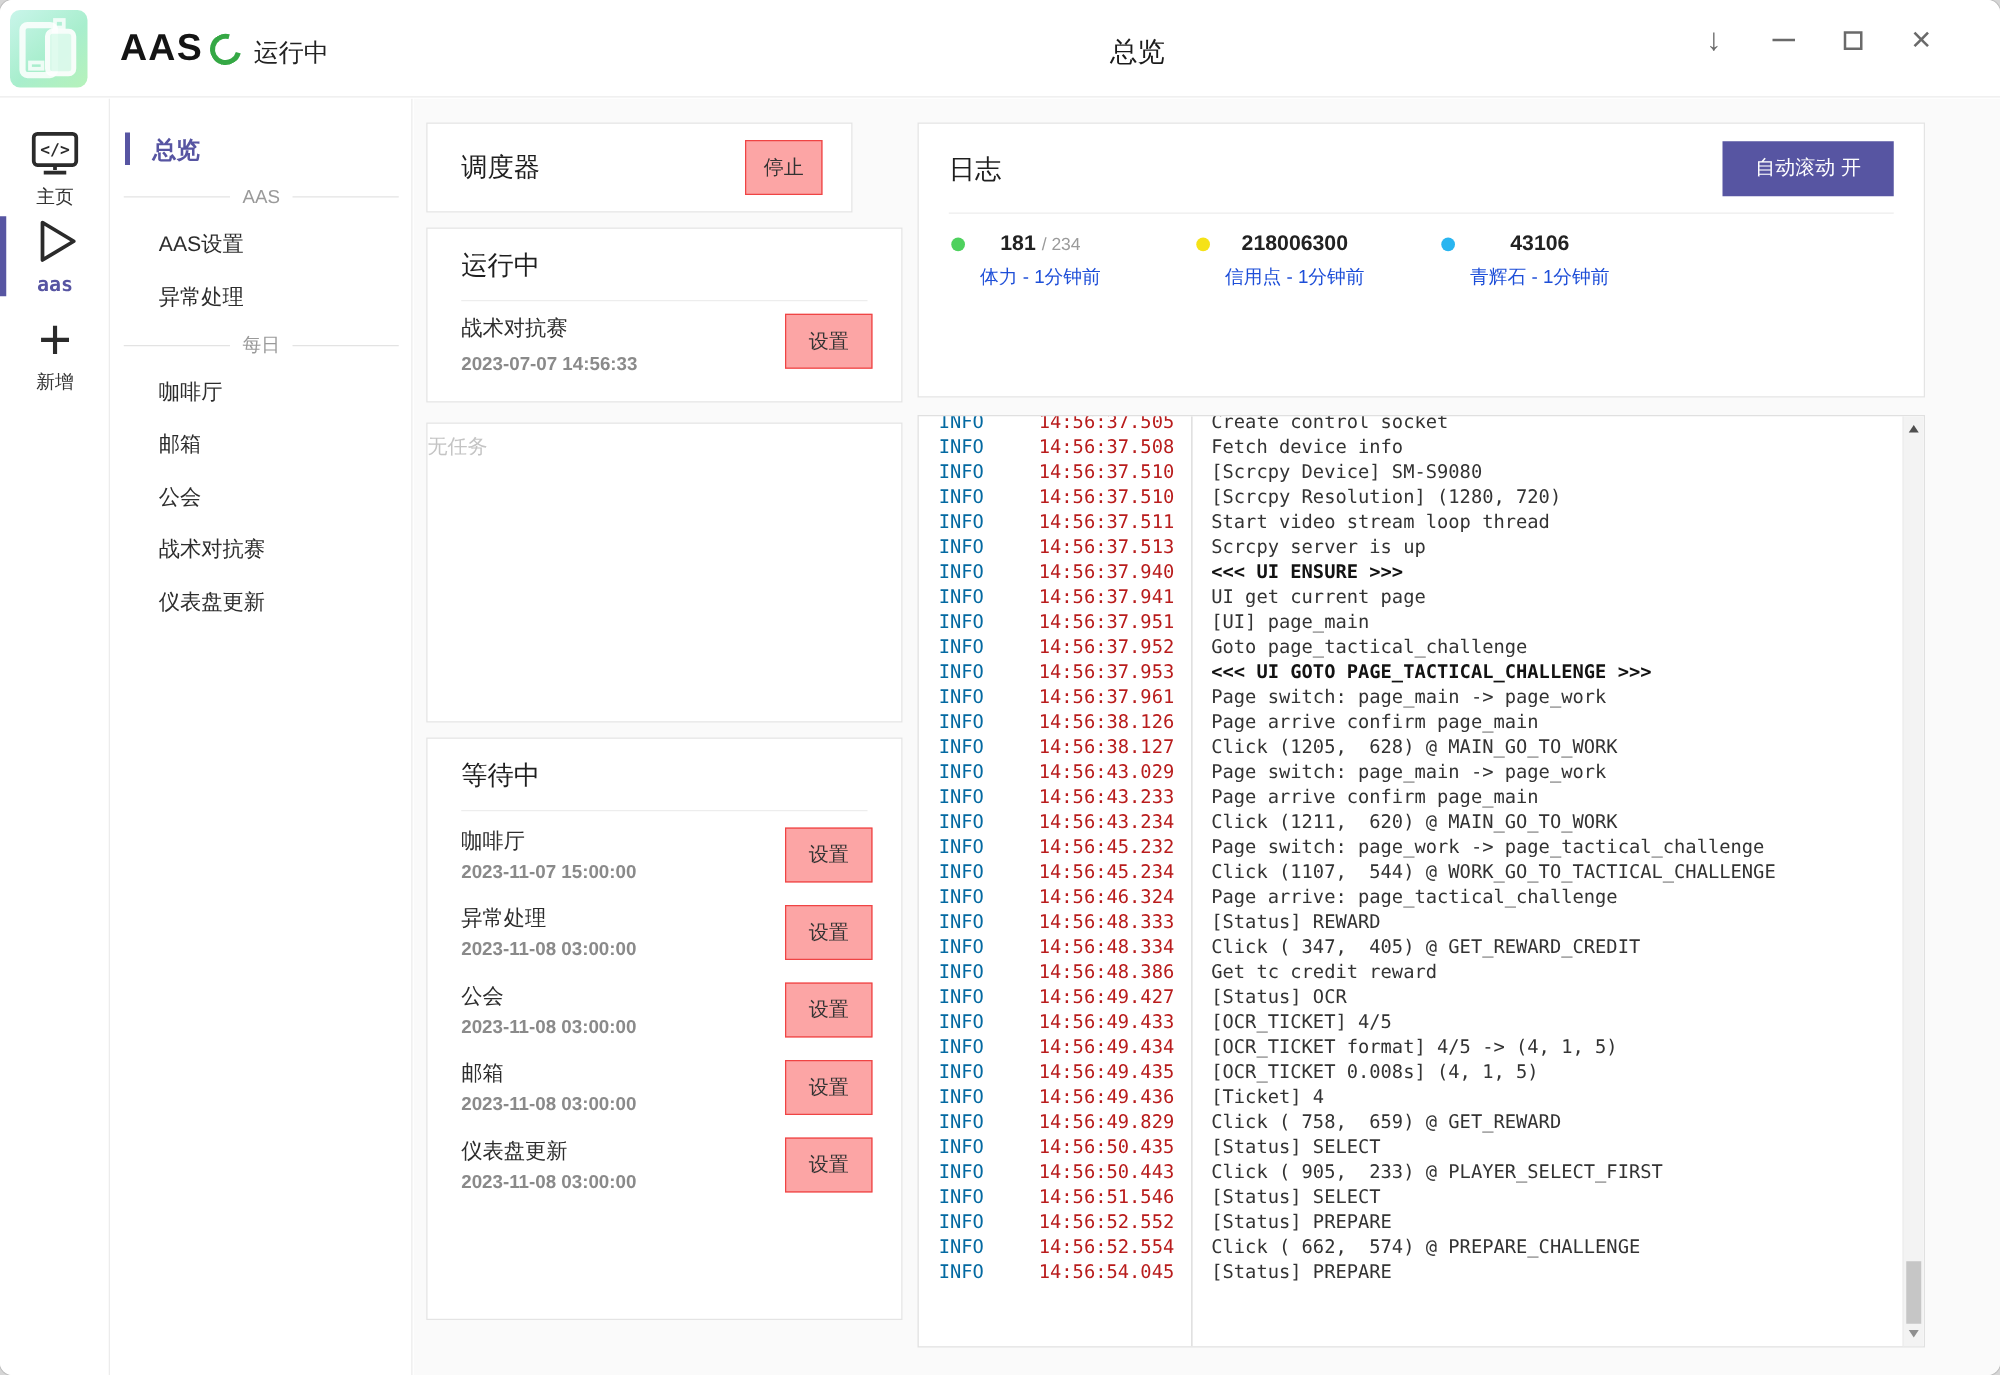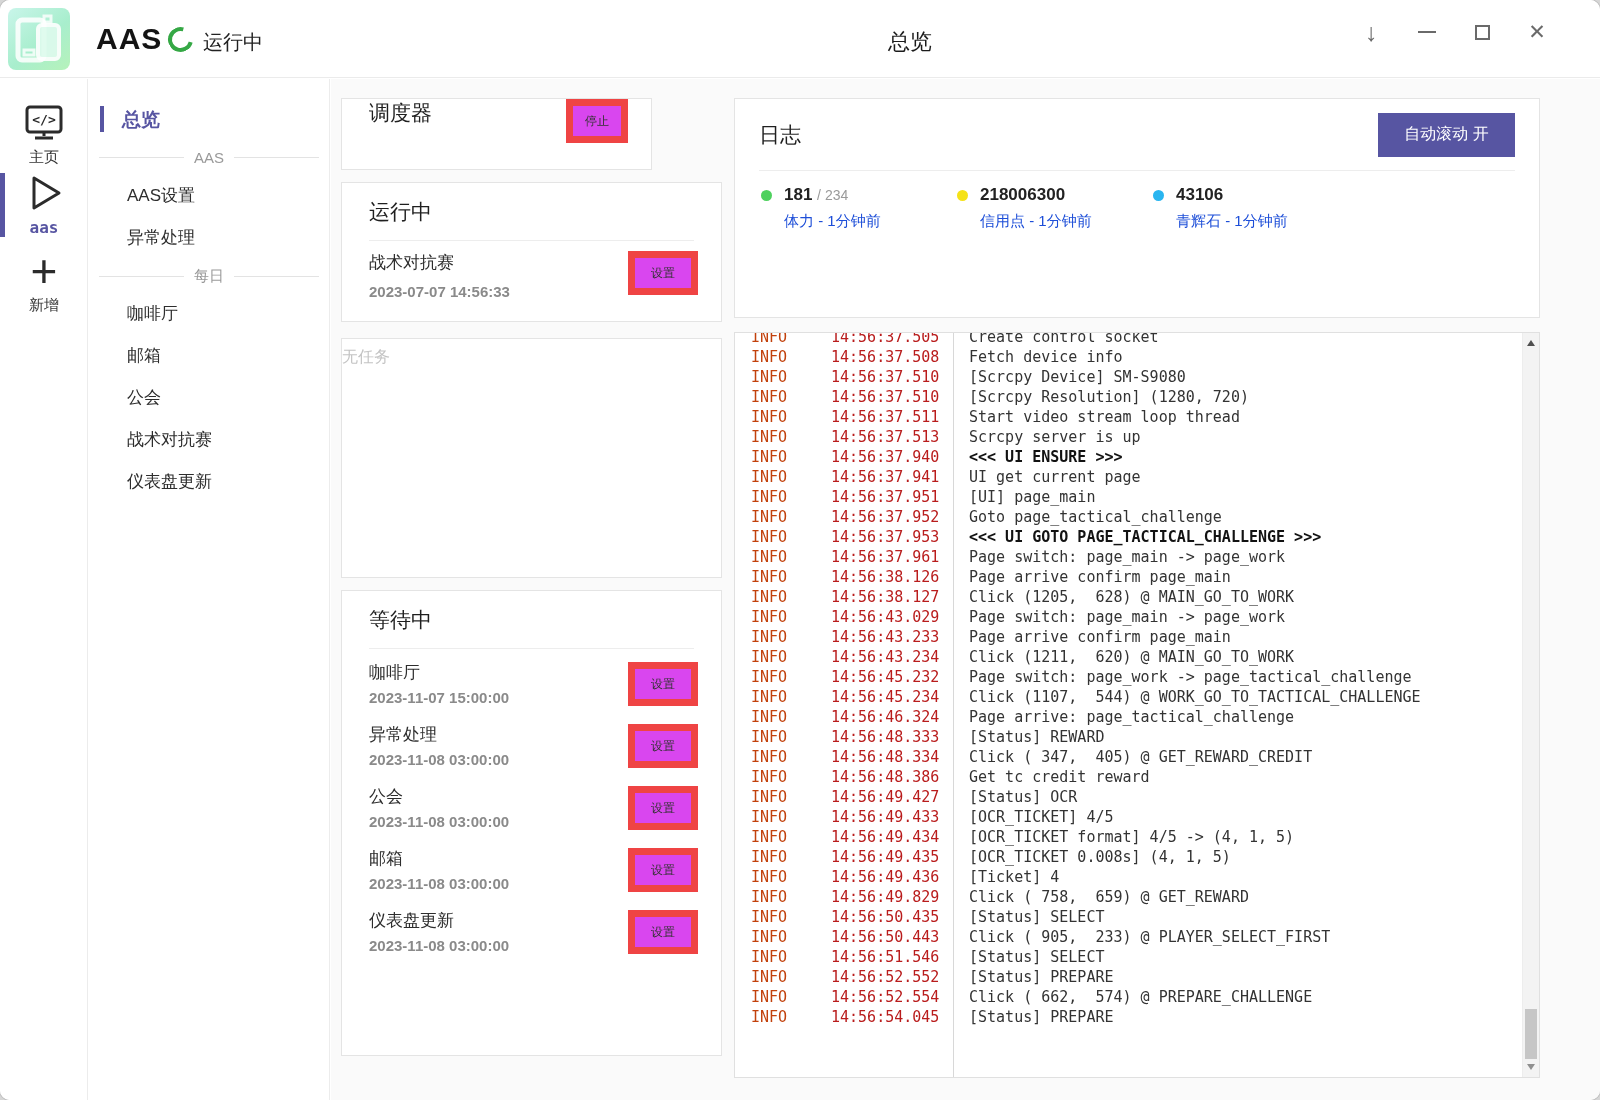--- a/index.html
+++ b/index.html
@@ -49,24 +49,24 @@
             padding:0 10px; color:#9a9a9a; font-size:15px; }
   .sb-div::before,.sb-div::after { content:""; flex:1; height:1px; background:#e3e3e3; }
   .side-group { }
   .g1 { margin-top:8px; } .d2 { margin-top:7px;align-items:center; } .g2 { margin-top:7px; }
   .side-item { height:42px; line-height:42px; padding-left:38px; font-size:17px; color:#2d2d2d; cursor:pointer; }
 
   
   .content { position:absolute; top:79px; left:331px; right:0; bottom:0; background:#fafafa; }
   .card { position:absolute; background:#fff; border:1px solid #e4e4e4; }
   .card-title { font-size:21px; color:#1f1f1f; }
-  .btn { background:#d946ef; border:7px solid #ef4444; font-size:12px; color:#333;
+  .btn { background:#fca5a5; border:1px solid #ef4444; font-size:16px; color:#333;
          font-family:"Liberation Sans",sans-serif; cursor:pointer; }
 
-  #card-sched { left:10px; top:19px; width:311px; height:72px; display:flex; 
+  #card-sched { left:10px; top:19px; width:341px; height:72px; display:flex; align-items:center;
                 justify-content:space-between; padding:0 23px 0 27px; }
   #btn-stop { width:62px; height:44px; }
 
   .card-hd { height:58px; margin:0 27px; border-bottom:1px solid #ededed; display:flex;
              align-items:center; justify-content:space-between; }
   #card-running { left:10px; top:103px; width:381px; height:140px; }
   .task-row { display:flex; justify-content:space-between; padding:10px 23px 0 27px; }
   .task-name { font-size:17px; color:#2d2d2d; line-height:24px; }
   .task-time { font-size:15px; font-weight:600; color:#8a8a8a; line-height:22px; margin-top:6px; }
   .btn-settings { width:70px; height:44px; flex:none; }
@@ -79,33 +79,33 @@
   .wtask { display:flex; justify-content:space-between; padding:7px 0 6px; }
   .wtask .task-name { line-height:25px; }
   .wtask .task-time { line-height:22px; margin-top:2px; }
   .wtask .btn-settings { margin-top:2px; }
 
   #card-log { left:403px; top:19px; width:806px; height:220px; }
   #card-log .card-hd { height:72px; margin:0 24px; }
   #btn-autoscroll { width:137px; height:44px; background:#5755a2; color:#fff; border:none;
                     font-size:16px; cursor:pointer; font-family:"Liberation Sans",sans-serif; }
   .stats { display:flex; margin:14px 0 0 26px; }
-  .stat { width:196px; display:flex; gap:12px; }
+  .stat { width:196px; display:flex; gap:12px;text-align:center; }
   .dot { width:11px; height:11px; border-radius:50%; margin-top:5px; flex:none; }
   .stat-num { font-size:17px; font-weight:700; color:#222; }
   .stat-suffix { color:#9a9a9a; font-weight:400; font-size:14px; }
   .stat-label { font-size:15px; color:#1d4ed8; margin-top:7px; }
 
   
   #logbox { position:absolute; left:403px; top:253px; width:806px; height:746px;
             border:1px solid #e0e0e0; background:#fff; overflow:hidden;
             font-family:"DejaVu Sans Mono",monospace; font-size:15px; }
   .loglines { margin-top:-6px; position:relative; z-index:1; }
   .logrow { height:20px; line-height:20px; white-space:pre; display:flex; }
-  .lvl { width:96px; padding-left:16px; color:#c2410c; flex:none; }
+  .lvl { width:96px; padding-left:16px; color:#0369a1; flex:none; }
   .ltime { width:112px; color:#b91c1c; flex:none; }
   .lmsg { padding-left:26px; color:#333; }
   .lmsg.bold { font-weight:700; color:#121212; }
   .vline { position:absolute; left:218px; top:0; bottom:0; width:1px; background:#d8d8d8; }
   .sb-track { position:absolute; right:0; top:0; width:17px; height:100%; background:#f3f3f3;
               border-left:1px solid #ededed; z-index:2; }
   .sb-up { position:absolute; top:7px; left:4px; width:0; height:0;
            border-left:4px solid transparent; border-right:4px solid transparent;
            border-bottom:6px solid #4f4f4f; }
   .sb-down { position:absolute; bottom:7px; left:4px; width:0; height:0;

